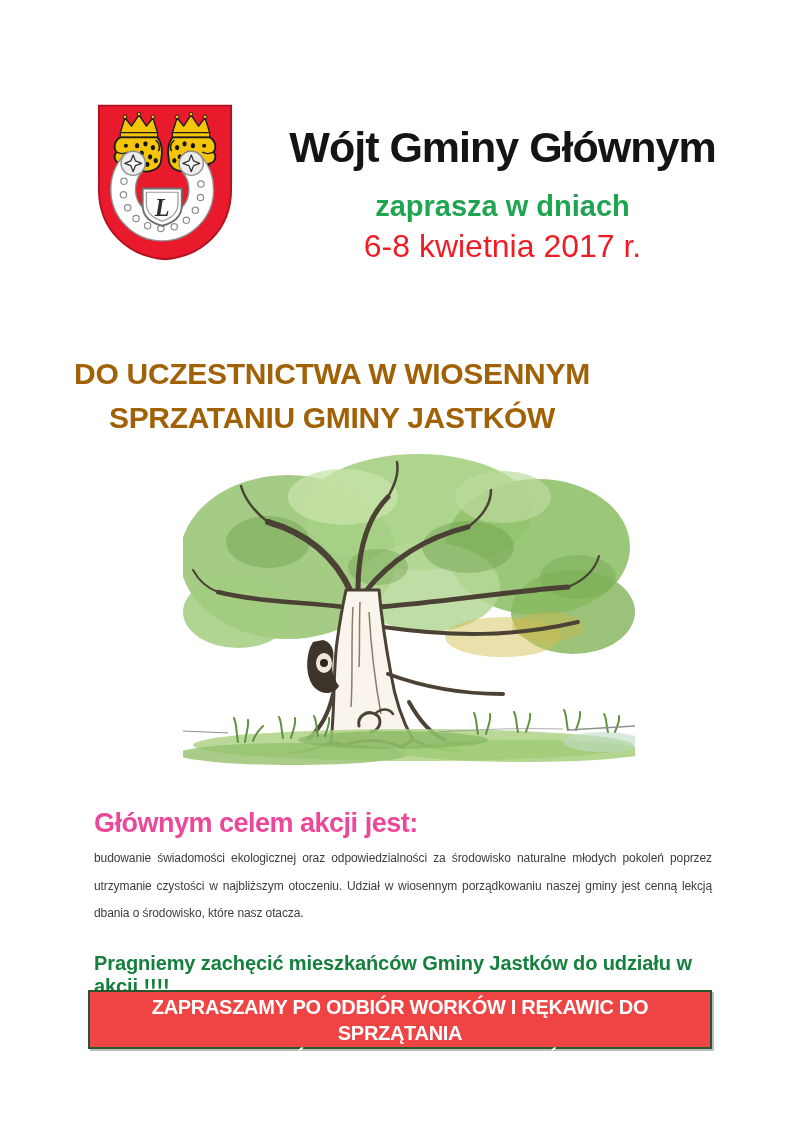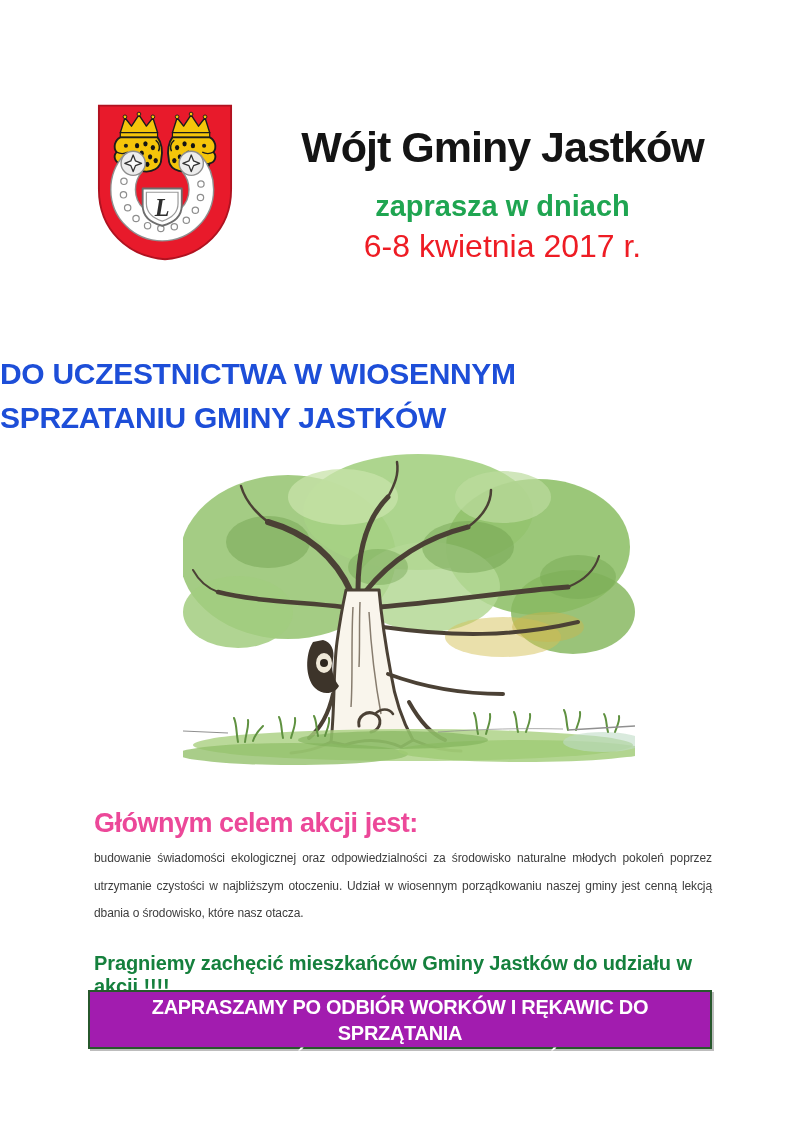--- a/index.html
+++ b/index.html
@@ -9,43 +9,43 @@
     font-family:"Liberation Sans", sans-serif;
   }
   
   .coa{position:absolute;left:93px;top:101px;width:144px;height:162px;}
   .header-text{position:absolute;left:280px;top:122px;width:445px;text-align:center;}
   .title{font-size:43px;font-weight:bold;color:#141414;letter-spacing:-1px;line-height:50px;}
   .sub-green{font-size:29px;font-weight:bold;color:#1fa551;line-height:36px;margin-top:16px;}
   .sub-red{font-size:32px;font-weight:normal;color:#ee1c24;line-height:40px;margin-top:2px;}
   
   .invite{
-    position:absolute;left:0;top:352px;width:664px;text-align:left;
-    color:#1d4ed8;font-size:30px;font-weight:bold;line-height:44px;letter-spacing:-0.3px;
+    position:absolute;left:0;top:352px;width:664px;text-align:center;
+    color:#a16207;font-size:30px;font-weight:bold;line-height:44px;letter-spacing:-0.3px;
   }
   
   .tree{position:absolute;left:183px;top:442px;width:452px;height:328px;}
   
   .goal-heading{
     position:absolute;left:94px;top:808px;
     font-size:27px;font-weight:bold;color:#ec4899;letter-spacing:-0.5px;
   }
   .goal-body{
     position:absolute;left:94px;top:845px;width:618px;
     font-size:12px;line-height:27.5px;color:#3d3d3d;
     text-align:justify;letter-spacing:-0.1px;
   }
   .goal-red{
     position:absolute;left:94px;top:952px;width:640px;
     font-size:20px;font-weight:bold;color:#15803d;letter-spacing:-0.1px;
   }
   
   .banner{
     position:absolute;left:88px;top:990px;width:620px;height:53px;
-    background:#a21caf;border:2px solid #27582c;box-shadow:2px 2px 0 #bdbdbd;
+    background:#ef4444;border:2px solid #27582c;box-shadow:2px 2px 0 #bdbdbd;
     color:#ffffff;text-align:center;font-weight:bold;font-size:20px;
     line-height:26px;padding-top:2px;letter-spacing:-0.3px;
   }
 </style>
 </head>
 <body>
 
 <div class="page">
 
   <svg class="coa" viewBox="0 0 152 174" xmlns="http://www.w3.org/2000/svg">
@@ -98,21 +98,21 @@
       <circle cx="104.2" cy="66.9" r="13" fill="#ededed" stroke="#8e8e8e" stroke-width="1.5"></circle>
       <path d="M104.2,58 L106.7,64.4 L113.2,66.9 L106.7,69.4 L104.2,75.8 L101.7,69.4 L95.2,66.9 L101.7,64.4 Z" fill="#fbfbfb" stroke="#333" stroke-width="1.4" stroke-linejoin="round"></path>
     </g>
 
     <path d="M52,94 H94 V112 C94,125 85,131 73,134 C61,131 52,125 52,112 Z" fill="#ffffff" stroke="#6e6e6e" stroke-width="2" stroke-linejoin="round"></path>
     <path d="M56,98 H90 V110 C90,121 82,126 73,129 C64,126 56,121 56,110 Z" fill="none" stroke="#9a9a9a" stroke-width="1.3"></path>
     <text x="73" y="124" text-anchor="middle" font-family="Liberation Serif, serif" font-style="italic" font-weight="bold" font-size="26" fill="#2f2f2f">L</text>
   </svg>
 
   <div class="header-text">
-    <div class="title">Wójt Gminy Jastków</div>
+    <div class="title">Wójt Gminy Głównym</div>
     <div class="sub-green">zaprasza w dniach</div>
     <div class="sub-red">6-8 kwietnia 2017 r.</div>
   </div>
 
   <div class="invite">
     <div>DO UCZESTNICTWA W WIOSENNYM</div>
     <div>SPRZATANIU GMINY JASTKÓW</div>
   </div>
 
   <svg class="tree" viewBox="0 0 452 328" xmlns="http://www.w3.org/2000/svg">

